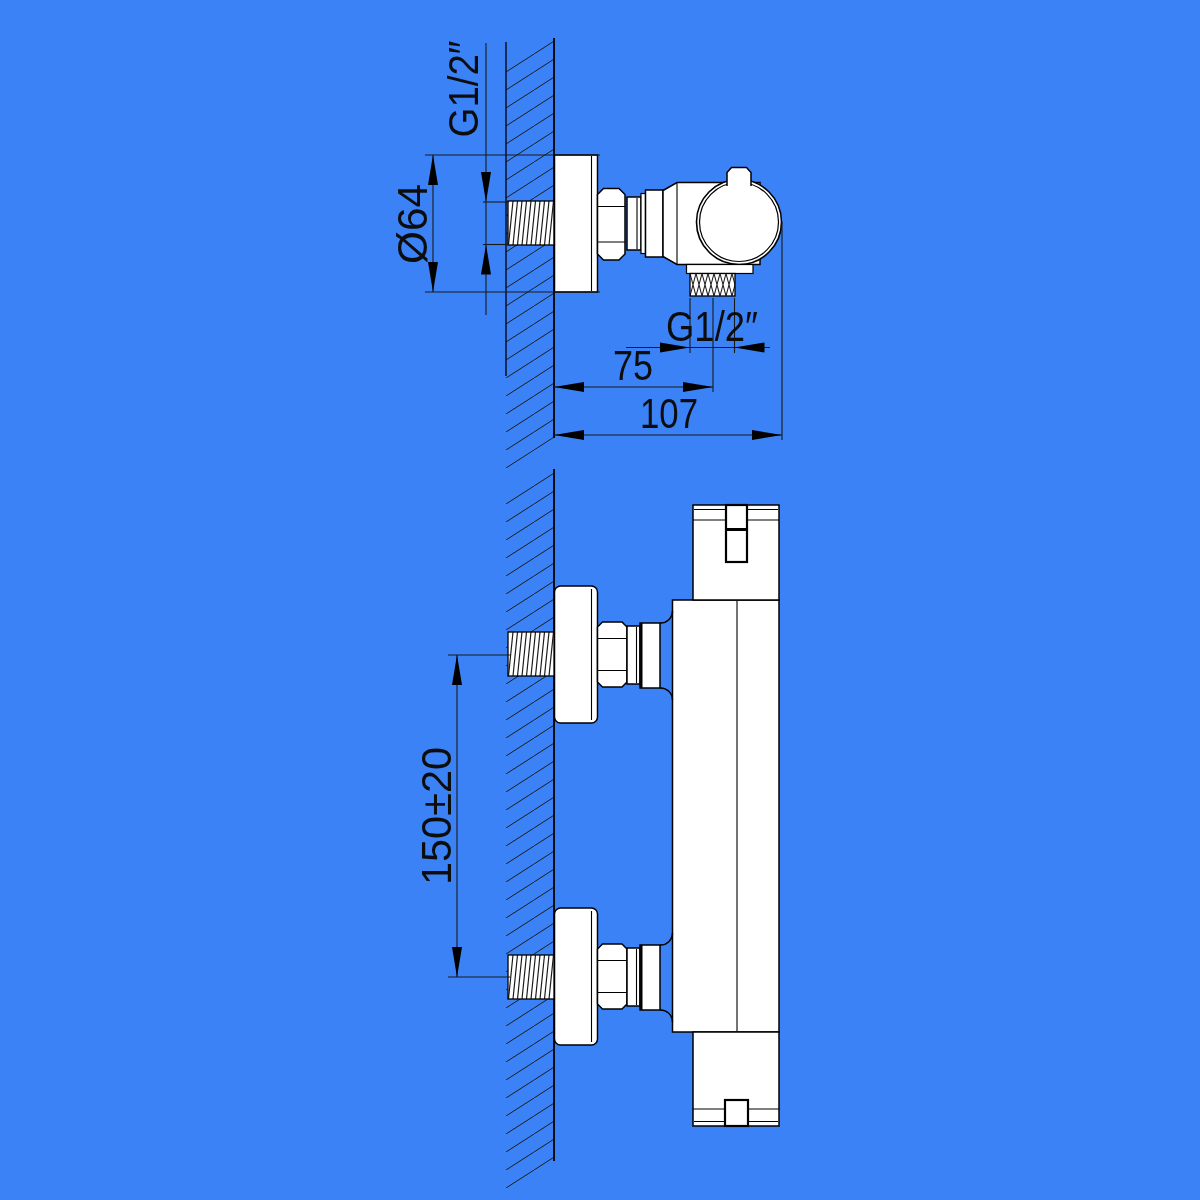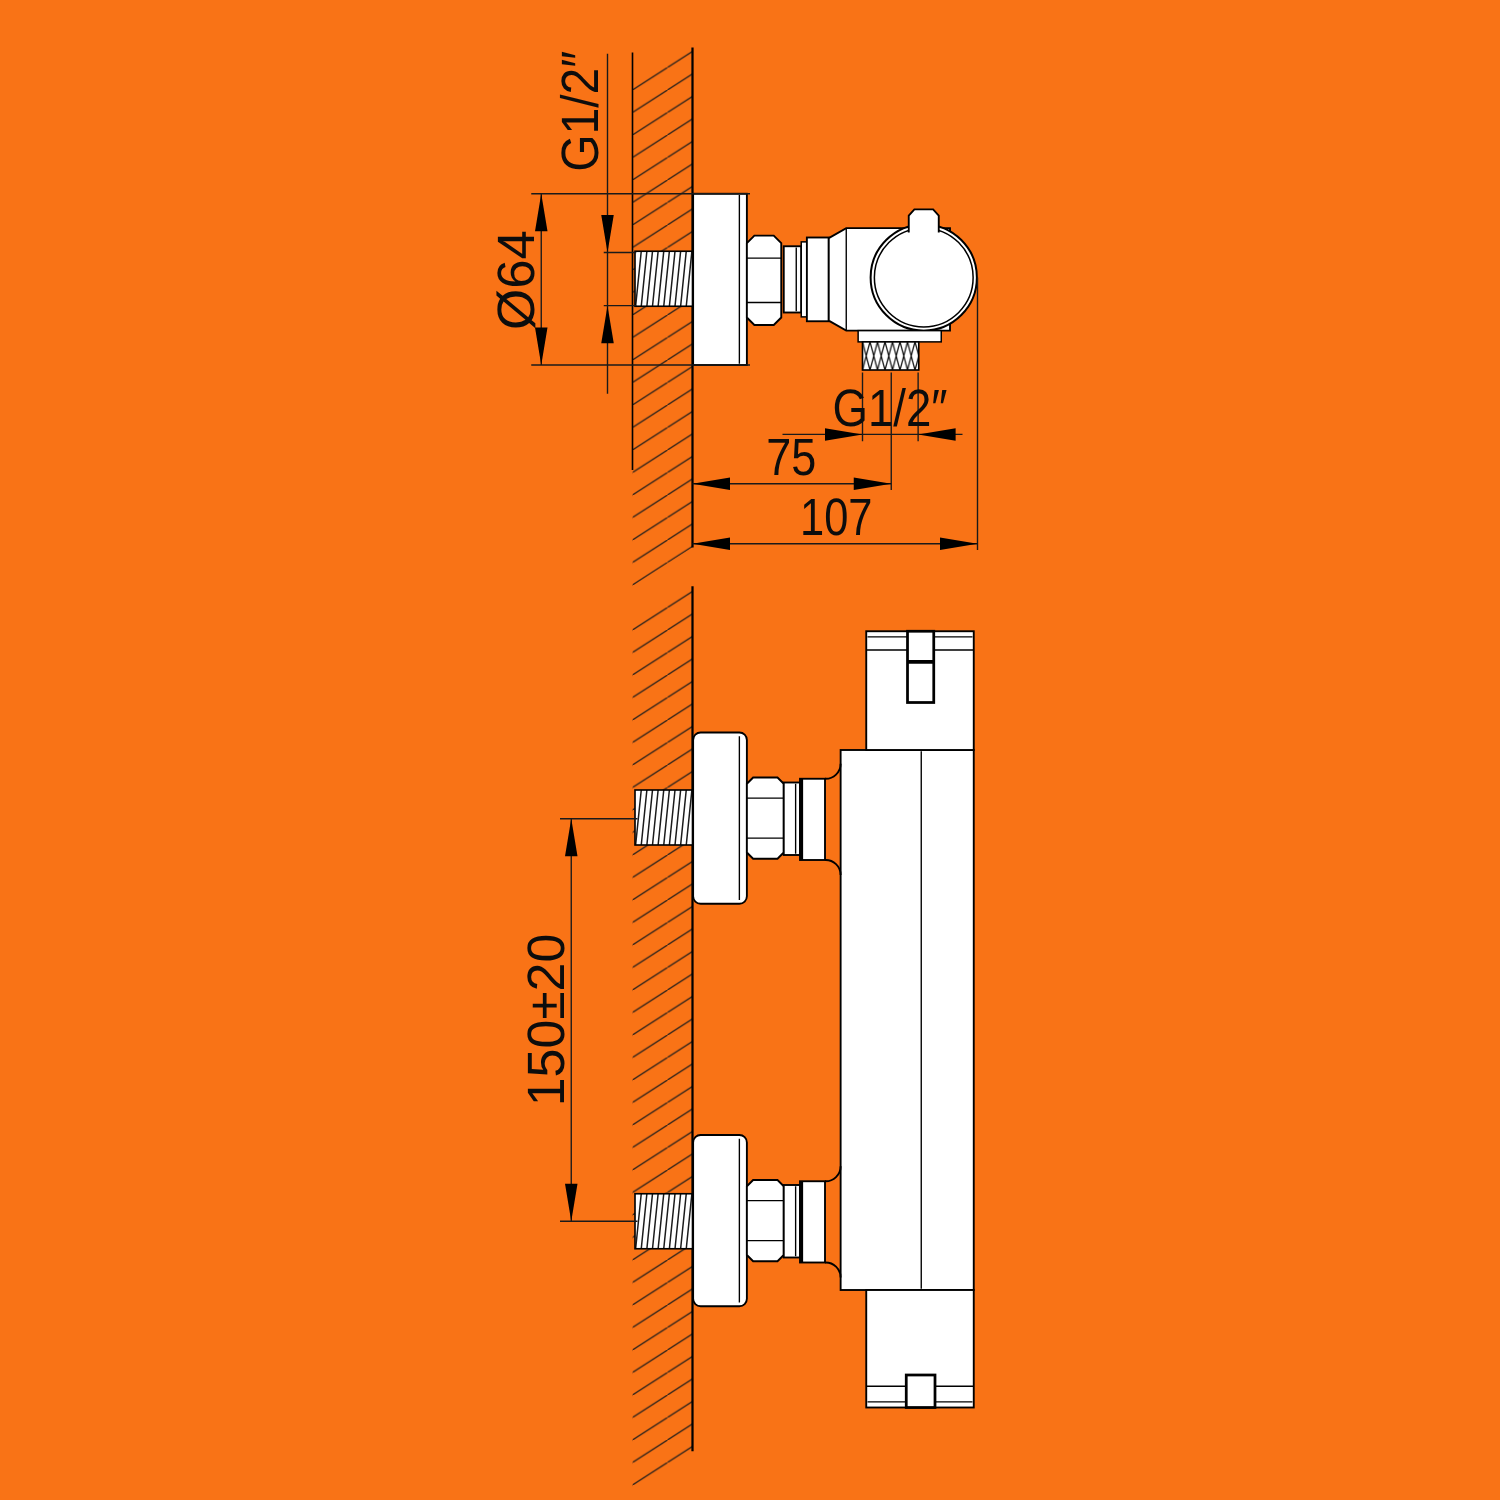--- a/index.html
+++ b/index.html
@@ -3,21 +3,21 @@
 <meta charset="utf-8">
 <style>
   html, body {
     margin: 0;
     padding: 0;
     background: #ffffff;
   }
   .canvas {
     width: 1200px;
     height: 1200px;
-    background: #f97316;
+    background: #3b82f6;
     position: relative;
   }
   svg { display: block; }
   text.dim-label {
     font-family: "Liberation Sans", "DejaVu Sans", sans-serif;
     font-size: 42px;
     fill: #0d0d0d;
     font-weight: normal;
   }
 </style>

